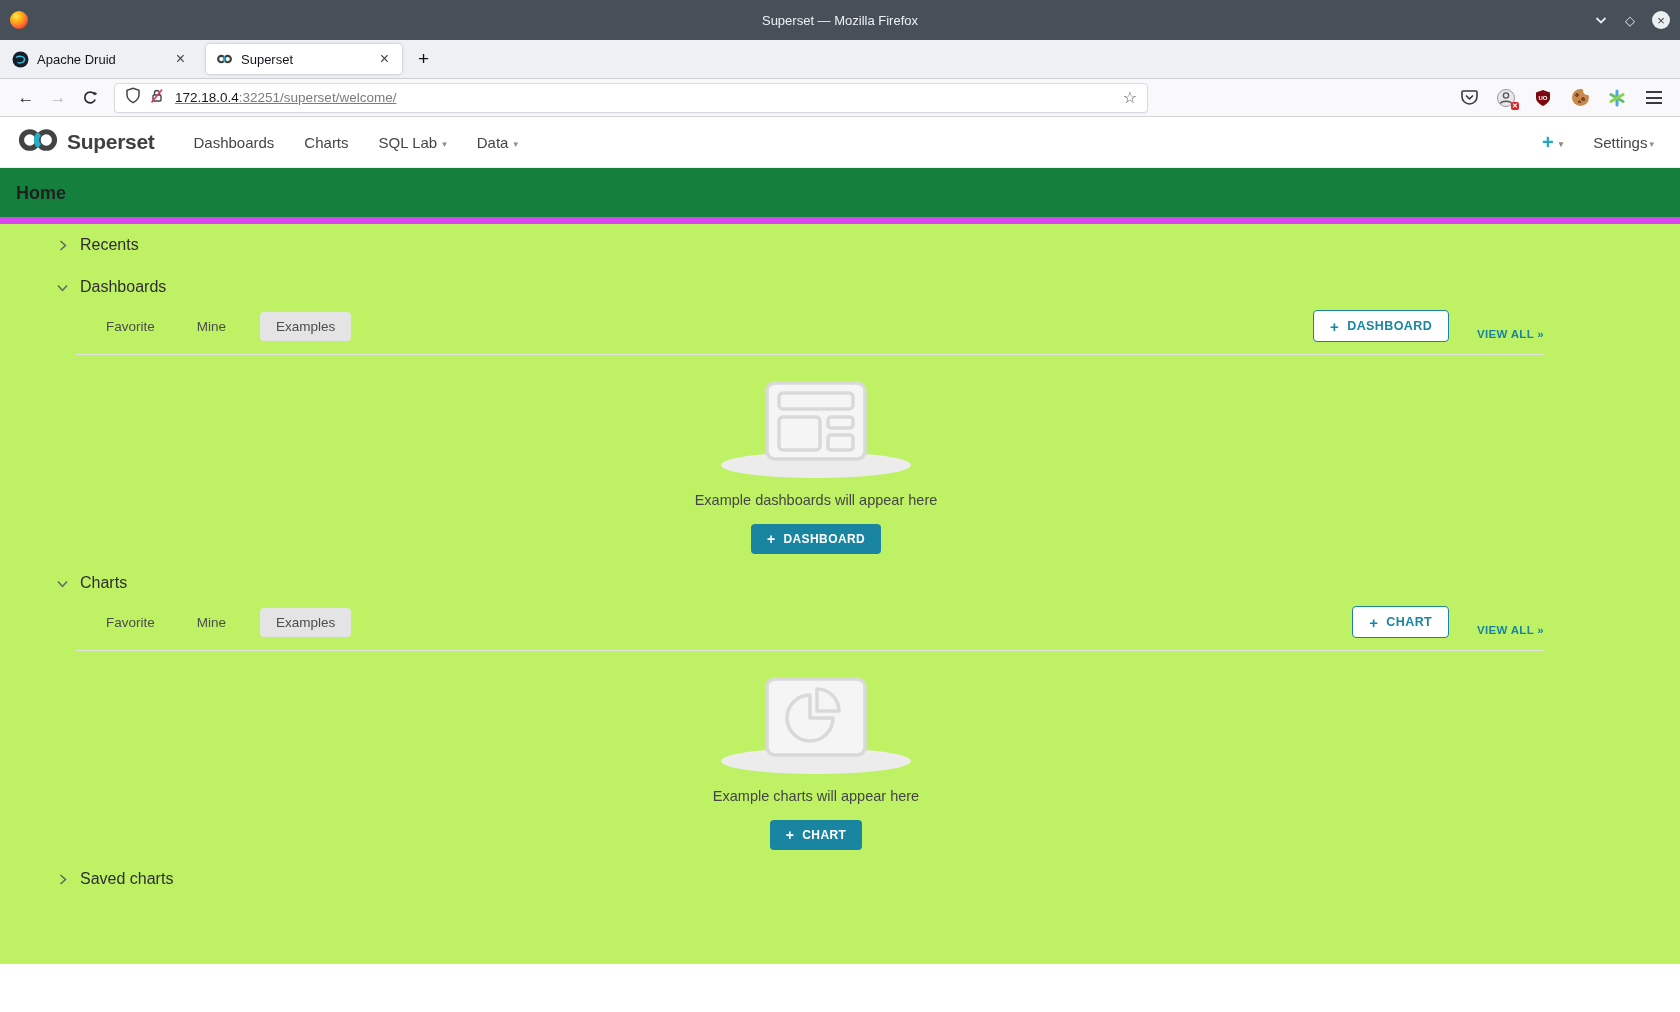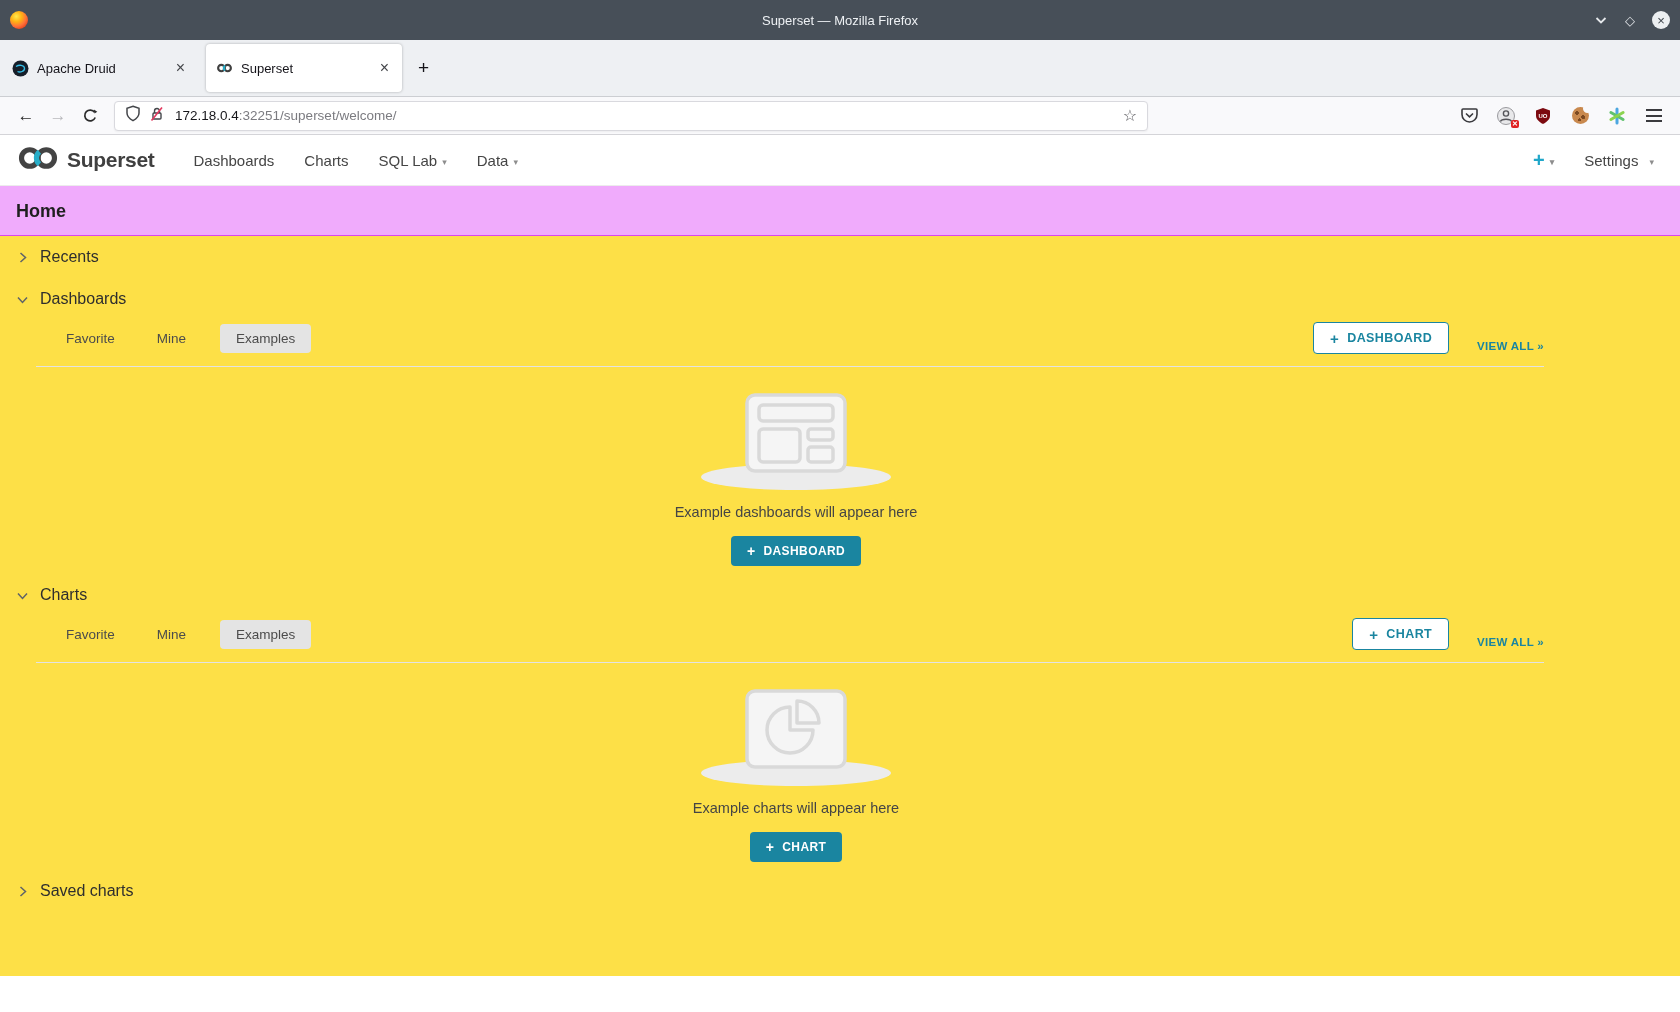--- a/index.html
+++ b/index.html
@@ -11,33 +11,33 @@
   }
   
   .titlebar { height:40px; background:#474f58; display:flex; align-items:center; padding:0 10px; position:relative; }
   .ff-logo { width:18px; height:18px; border-radius:50%;
     background: radial-gradient(circle at 35% 30%, #ffe94d 0%, #ffb114 32%, #ff7139 58%, #e8471f 78%, #c12bb0 100%); }
   .win-title { position:absolute; left:0; right:0; text-align:center; color:#eef1f4; font-size:13px; pointer-events:none; }
   .win-controls { margin-left:auto; display:flex; align-items:center; gap:17px; z-index:2; }
   .win-btn { color:#e5e8eb; font-size:13px; display:flex; align-items:center; justify-content:center; }
   .win-close { width:18px; height:18px; background:#eceff1; color:#3a4148; border-radius:50%; font-size:13px; line-height:1; }
 
-  .tabbar { height:57px; background:#eef0f3; display:flex; align-items:stretch; border-bottom:1px solid #ccced2; padding-left:2px; }
+  .tabbar { height:39px; background:#eef0f3; display:flex; align-items:stretch; border-bottom:1px solid #ccced2; padding-left:2px; }
   .tab { display:flex; align-items:center; gap:8px; padding:0 10px; width:196px; }
   .tab.active { background:#fff; border-radius:4px; margin:4px 2px 4px 8px; box-shadow:0 0 3px rgba(0,0,0,.28); }
   .tab-label { font-size:13px; color:#15141a; flex:1; white-space:nowrap; overflow:hidden; }
   .tab-close { color:#44464a; font-size:16px; padding:0 3px; }
   .favicon { width:17px; height:17px; flex:0 0 auto; display:flex; align-items:center; justify-content:center; }
   .newtab-btn { font-size:19px; color:#15141a; padding:0 14px; display:flex; align-items:center; }
 
   .toolbar { height:38px; background:#f9f9fb; display:flex; align-items:center; border-bottom:1px solid #d4d4d8; padding:0 10px; }
   .nav-icon-btn { width:32px; height:28px; display:flex; align-items:center; justify-content:center; font-size:17px; color:#2b2b2b; }
   .nav-icon-btn.disabled { color:#b8b8bc; }
   .urlbar { width:1034px; height:30px; background:#fff; border:1px solid #d9d9de; border-radius:4px; display:flex; align-items:center; padding:0 10px; margin-left:8px; gap:8px; box-shadow:0 1px 2px rgba(0,0,0,.05); }
-  .url-text { font-size:13.5px; color:#7b7b80; flex:1; padding-left:2px; white-space:nowrap; overflow:hidden; }
+  .url-text { font-size:13.5px; color:#7b7b80; flex:1; padding-left:2px; white-space:nowrap; overflow:hidden;text-decoration:underline; }
   .url-host { color:#17171b; }
   .star-btn { font-size:16px; color:#55555a; }
   .ext-icons { display:flex; align-items:center; gap:17px; margin-left:auto; padding-right:6px; }
   .ext { width:20px; height:20px; display:flex; align-items:center; justify-content:center; position:relative; }
   .cookie { width:17px; height:17px; border-radius:50%; background:#c9894e;
     background-image: radial-gradient(circle 2px at 30% 35%, #7c4a22 97%, transparent), radial-gradient(circle 2px at 65% 60%, #7c4a22 97%, transparent), radial-gradient(circle 1.5px at 45% 75%, #7c4a22 97%, transparent);
   }
   .cookie::after { content:""; position:absolute; width:9px; height:9px; border-radius:50%; background:#f9f9fb; top:-2px; right:-2px; }
   .hamburger { display:flex; flex-direction:column; gap:3.5px; }
   .hamburger i { display:block; width:16px; height:2px; background:#3a3a3e; }
@@ -45,26 +45,26 @@
 
   
   .navbar { height:51px; background:#fff; display:flex; align-items:center; padding:0 16px; border-bottom:1px solid #ececec; }
   .brand { display:flex; align-items:center; gap:7px; margin-right:24px; }
   .brand-name { font-size:21px; font-weight:700; color:#404040; letter-spacing:-.3px; }
   .nav-menu { display:flex; align-items:center; }
   .nav-item { padding:0 15px; font-size:15px; color:#454545; display:flex; gap:5px; align-items:center; height:51px; }
   .caret { font-size:9px; color:#8d8d8d; padding-top:3px; }
   .nav-right { margin-left:auto; display:flex; align-items:center; gap:30px; padding-right:10px; }
   .plus-btn { color:#20a7c9; font-weight:700; font-size:20px; display:flex; gap:5px; align-items:center; }
-  .settings-btn { font-size:15px; color:#454545; display:flex; gap:11px; align-items:center; }
-
-  .home-band { background:#f0abfc; padding:15px 16px 13px; border-bottom:1px solid #d946ef; }
+  .settings-btn { font-size:15px; color:#454545; display:flex; gap:2px; align-items:center; }
+
+  .home-band { background:#15803d; padding:15px 16px 13px; border-bottom:7px solid #d946ef; }
   .home-title { font-size:18px; font-weight:600; color:#1f1f1f; }
 
-  .content { background:#fde047; height:740px; overflow:hidden; }
+  .content { background:#bef264; height:740px; overflow:hidden;padding-left:40px; }
   .section-row { display:flex; align-items:center; gap:11px; padding:12px 16px; }
   .section-label { font-size:16px; color:#2e2e2e; }
   .chev { display:flex; align-items:center; }
 
   .subheader { display:flex; align-items:center; padding:2px 136px 12px 50px; }
   .pill-tabs { display:flex; align-items:flex-start; gap:10px; }
   .pill-tab { font-size:13.5px; color:#4c4c4c; padding:7px 16px; border-radius:4px; }
   .pill-tab.selected { background:#e4e4e4;margin-left:8px; }
   .subheader-right { margin-left:auto; display:flex; align-items:center; gap:28px; }
   .btn-outline { display:flex; align-items:center; gap:8px; border:1px solid #1a85a0; background:#fff; color:#1a85a0; border-radius:4px; height:32px; padding:0 16px; font-weight:700; font-size:12.5px; letter-spacing:.4px; }

